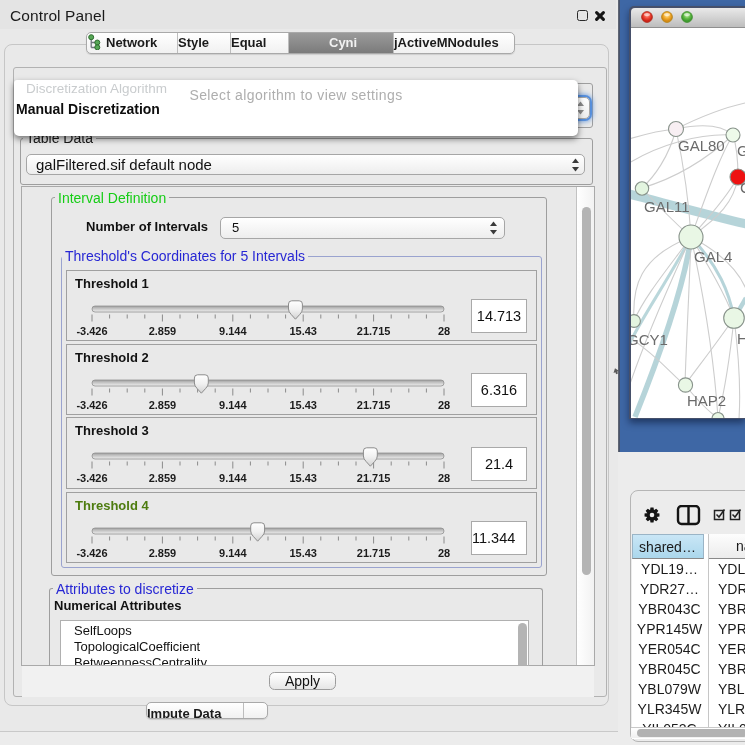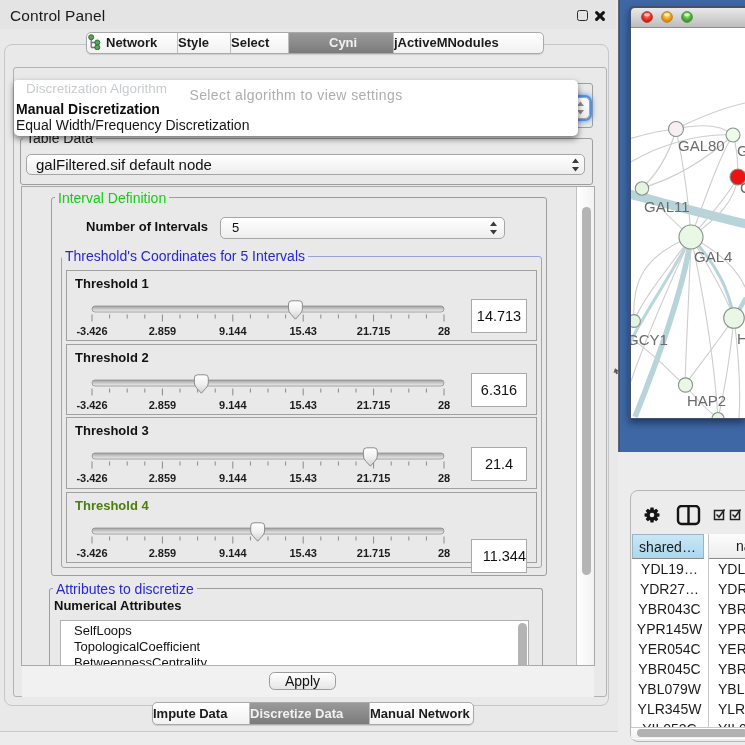--- a/index.html
+++ b/index.html
@@ -151,23 +151,23 @@
             <g stroke="#70757d" stroke-width="1.3" fill="none">
               <path d="M4.2,4 L4.2,13.5 M4.2,8.5 L9.5,8.5 M4.2,13.5 L9.5,13.5"></path>
             </g>
             <g fill="#57a757" stroke="#2f6f2f" stroke-width="1">
               <circle cx="4.2" cy="3.2" r="2.5"></circle>
               <circle cx="10.3" cy="8.5" r="2.5"></circle>
               <circle cx="10.3" cy="13.3" r="2.5"></circle>
             </g>
           </svg>Network</div>
     <div class="tabseg" style="width:53px;">Style</div>
-    <div class="tabseg" style="width:58px;">Select</div>
+    <div class="tabseg" style="width:58px;">Equal</div>
     <div class="tabseg tabsel" style="width:105px;padding-left:40px;">Cyni Toolbox</div>
-    <div class="tabseg" style="width:149px;">jActiveMNodules</div>
+    <div class="tabseg" style="width:120px;">jActiveMNodules</div>
   </div>
 
   <div class="abs" style="left:4px;top:44px;width:605px;height:662px;border:1px solid #c6c6c6;border-radius:8px;background:#e9e9e9;"></div>
 
   <div class="abs" style="left:13px;top:67px;width:594px;height:630px;border:1px solid #b2b2b2;border-radius:3px;background:#e9e9e9;"></div>
 
   <div class="grp abs" style="left:20px;top:83px;width:573px;height:45px;"></div>
 
   <div class="abs" style="left:300px;top:97px;width:290px;height:22px;border-radius:5px;background:linear-gradient(#ffffff,#ededed);border:1px solid #a6a6a6;box-shadow:0 0 5px 2.5px rgba(80,140,220,0.8), 0 0 0 2px rgba(70,130,215,0.85);"></div>
   <svg class="abs" style="left:576px;top:101px" width="9" height="14" viewBox="0 0 9 14">
@@ -393,46 +393,45 @@
           <text x="75.4" y="38" text-anchor="middle" font-size="11" font-weight="bold" fill="#1c1c1c" font-family="Liberation Sans, sans-serif">2.859</text>
           <text x="145.8" y="38" text-anchor="middle" font-size="11" font-weight="bold" fill="#1c1c1c" font-family="Liberation Sans, sans-serif">9.144</text>
           <text x="216.2" y="38" text-anchor="middle" font-size="11" font-weight="bold" fill="#1c1c1c" font-family="Liberation Sans, sans-serif">15.43</text>
           <text x="286.6" y="38" text-anchor="middle" font-size="11" font-weight="bold" fill="#1c1c1c" font-family="Liberation Sans, sans-serif">21.715</text>
           <text x="357" y="38" text-anchor="middle" font-size="11" font-weight="bold" fill="#1c1c1c" font-family="Liberation Sans, sans-serif">28</text>
           <g transform="translate(162.9,3)">
             <path d="M7.75,19.2 L3.5,14.5 Q0.8,11.9 0.8,9 L0.8,4 Q0.8,0.8 4,0.8 L11.5,0.8 Q14.7,0.8 14.7,4 L14.7,9 Q14.7,11.9 12,14.5 Z" fill="url(#thumbg)" stroke="#8c8c8c" stroke-width="1"></path>
           </g>
         </svg>
   <div class="abs" style="left:404px;top:28.5px;width:56px;height:34px;background:#fff;border:1px solid #a9a9a9;
-       font-size:14.5px;color:#111;text-align:right;line-height:32px;margin-top:18px;">11.344</div>
+       font-size:14.5px;color:#111;text-align:left;line-height:32px;">11.344</div>
 </div>
 
   <div class="grp abs" style="left:49px;top:588px;width:494px;height:90px;border-bottom:none;"></div>
   <div class="gtitle" style="left:53px;top:582px;color:#2727d4;">Attributes to discretize</div>
   <div class="abs" style="left:54px;top:598px;font-size:13px;font-weight:bold;color:#111;">Numerical Attributes</div>
   <div class="abs" style="left:60px;top:620px;width:469px;height:45.5px;background:#ffffff;border:1px solid #b0b0b0;overflow:hidden;">
     <div style="padding:2px 0 0 13px;font-size:13px;line-height:16px;color:#111;">SelfLoops<br>TopologicalCoefficient<br>BetweennessCentrality</div>
     <div class="abs" style="left:457px;top:1.5px;width:9px;height:60px;border-radius:4.5px;background:#b4b4b4;"></div>
   </div>
 
   <div class="abs" style="left:22px;top:666px;width:572px;height:30.5px;background:#f1f1f1;"></div>
   <div class="abs" style="left:269px;top:672px;width:67px;height:18px;border:1px solid #9c9c9c;border-radius:5.5px;background:linear-gradient(#ffffff,#e6e6e6);font-size:14px;color:#111;text-align:center;line-height:16px;">Apply</div>
 
-  <div class="tabcap abs" style="left:152px;top:702px;height:23px;">
+  <div class="tabcap abs" style="left:146px;top:702px;height:17px;flex-direction:column;">
     <div class="tabseg" style="width:97px;line-height:21px;">Impute Data</div>
     <div class="tabseg tabsel" style="width:120px;line-height:21px;">Discretize Data</div>
     <div class="tabseg" style="width:103px;line-height:21px;">Manual Network</div>
   </div>
 </div>
 
 <svg class="abs" style="left:612px;top:366px" width="8" height="10" viewBox="0 0 8 10">
       <path d="M1,6 L4,2 L7,6 L5,6 L5,8 L3,8 L3,6 Z" fill="#5a5a5a" transform="rotate(-20 4 5)"></path>
     </svg>
 
 <div class="abs" style="left:14px;top:80px;width:564px;height:56px;background:#ffffff;border-radius:3px 5px 5px 5px;box-shadow:0 3px 6px rgba(0,0,0,0.5);overflow:hidden;">
   <div class="abs" style="left:12px;top:0.5px;font-size:13.5px;color:#c9ccce;">Discretization Algorithm</div>
   <div class="abs" style="left:2px;top:21px;font-size:14px;font-weight:bold;color:#0e0e0e;">Manual Discretization</div>
   <div class="abs" style="left:0;top:7px;width:564px;text-align:center;font-size:14px;letter-spacing:0.4px;color:#aeaeae;">Select algorithm to view settings</div>
-  <div class="abs" style="left:2px;top:36.5px;font-size:14px;color:#161616;">Equal Width/Frequency Discretization</div>
 </div>
 
 <div class="abs" style="left:0;top:731px;width:618.4px;height:14px;background:#ececec;border-top:1px solid #c9c9c9;"></div>
 
 </div>
 </body></html>

